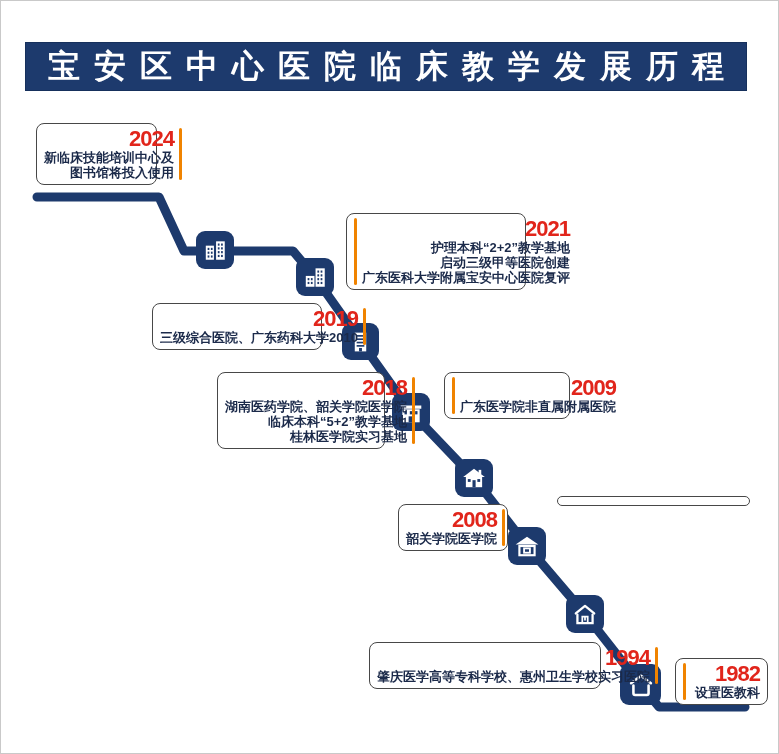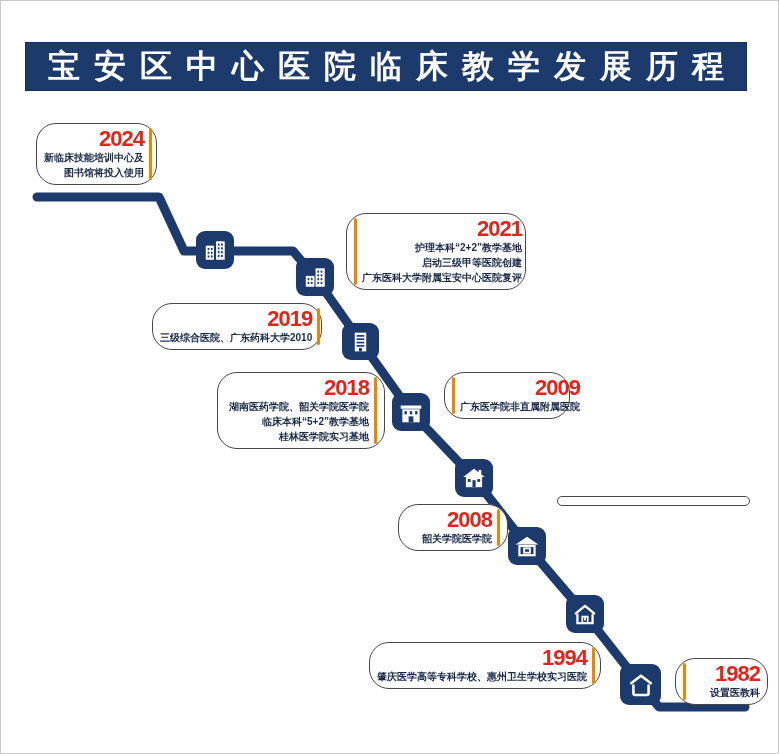--- a/index.html
+++ b/index.html
@@ -22,33 +22,33 @@
   .timeline-svg{position:absolute;left:0;top:0;z-index:1;}
   
   .node{
     position:absolute;z-index:2;background:#1d3a6d;border-radius:9px;
     display:flex;align-items:center;justify-content:center;
   }
   .node svg{display:block;}
   
   .box{
     position:absolute;z-index:3;background:#fff;
-    border:1.4px solid #474747;border-radius:20px;
+    border:1.4px solid #474747;border-radius:8px;
     box-sizing:border-box;padding:4px 7px;display:flex;flex-direction:row;gap:5px;
   }
   .box .bar{width:3px;background:#f08300;border-radius:2px;align-self:stretch;flex:0 0 3px;}
   .box .content{flex:1;display:flex;flex-direction:column;}
   .box.align-right .content{text-align:right;}
   .box.align-left  .content{text-align:right;}
   .year{
     color:#e1251b;font-weight:bold;font-size:22px;line-height:22px;
     letter-spacing:-1px;white-space:nowrap;
   }
   .line{
-    color:#1b2a4a;font-weight:bold;font-size:10px;line-height:15px;
+    color:#1b2a4a;font-weight:bold;font-size:13px;line-height:15px;
     white-space:nowrap;letter-spacing:0;
   }
 </style>
 </head>
 <body>
 
 <div class="canvas">
 
   <div class="banner">
     <div class="title">宝安区中心医院临床教学发展历程</div>

